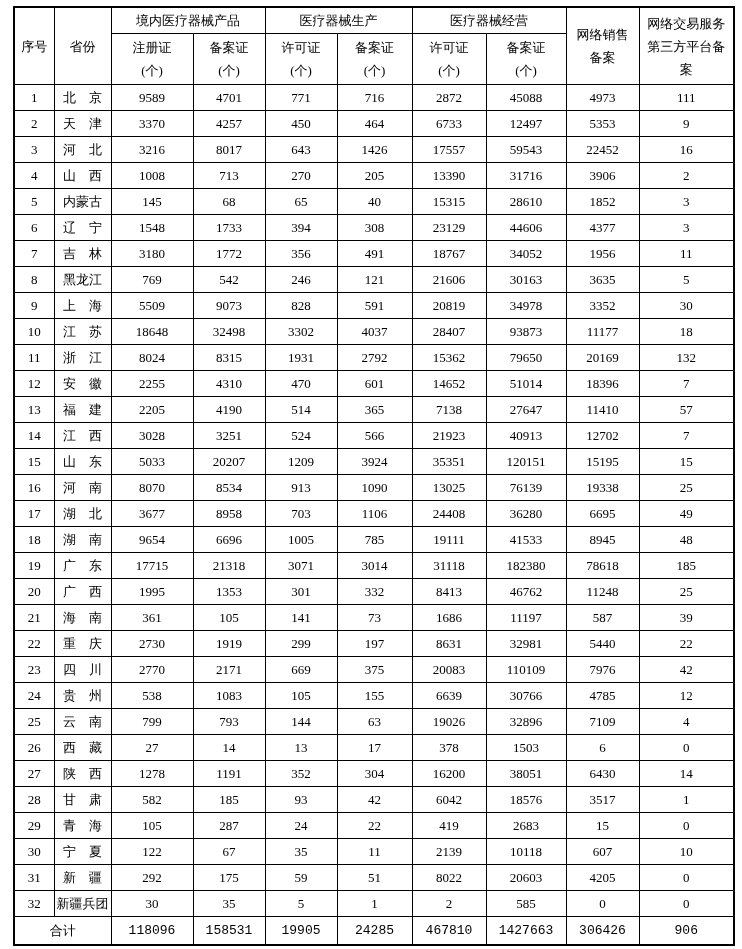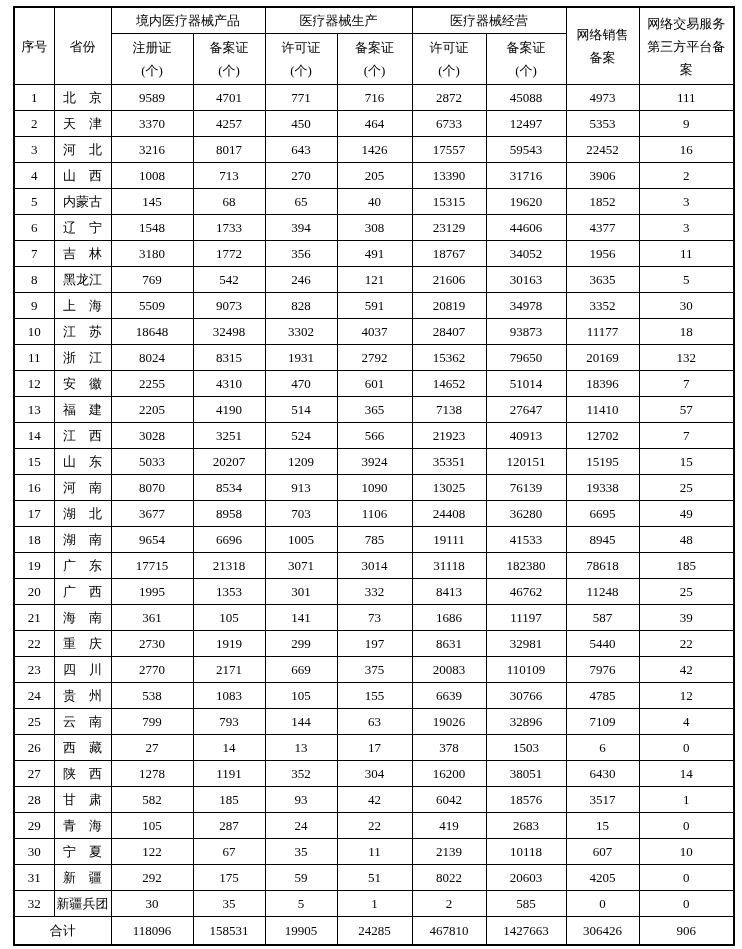--- a/index.html
+++ b/index.html
@@ -35,20 +35,21 @@
   tr.group-row th { height: 25px; }
   tr.sub-row th { height: 50px; margin-left: 40px; }
   tbody td {
     height: 25px;
     font-weight: normal;
     white-space: nowrap;
   }
   tfoot td {
     height: 27px;
     font-weight: normal;
+    font-family: Liberation Mono, monospace;
   }
   col.c-index { width: 40px; }
   col.c-province { width: 57px; }
   col.c-reg { width: 82px; }
   col.c-filing1 { width: 72px; }
   col.c-lic1 { width: 72px; }
   col.c-filing2 { width: 75px; }
   col.c-lic2 { width: 74px; }
   col.c-filing3 { width: 80px; }
   col.c-netsales { width: 73px; }
@@ -148,21 +149,21 @@
     <td>2</td>
   </tr>
       <tr>
     <td>5</td>
     <td>内蒙古</td>
     <td>145</td>
     <td>68</td>
     <td>65</td>
     <td>40</td>
     <td>15315</td>
-    <td>19620</td>
+    <td>28610</td>
     <td>1852</td>
     <td>3</td>
   </tr>
       <tr>
     <td>6</td>
     <td>辽　宁</td>
     <td>1548</td>
     <td>1733</td>
     <td>394</td>
     <td>308</td>

